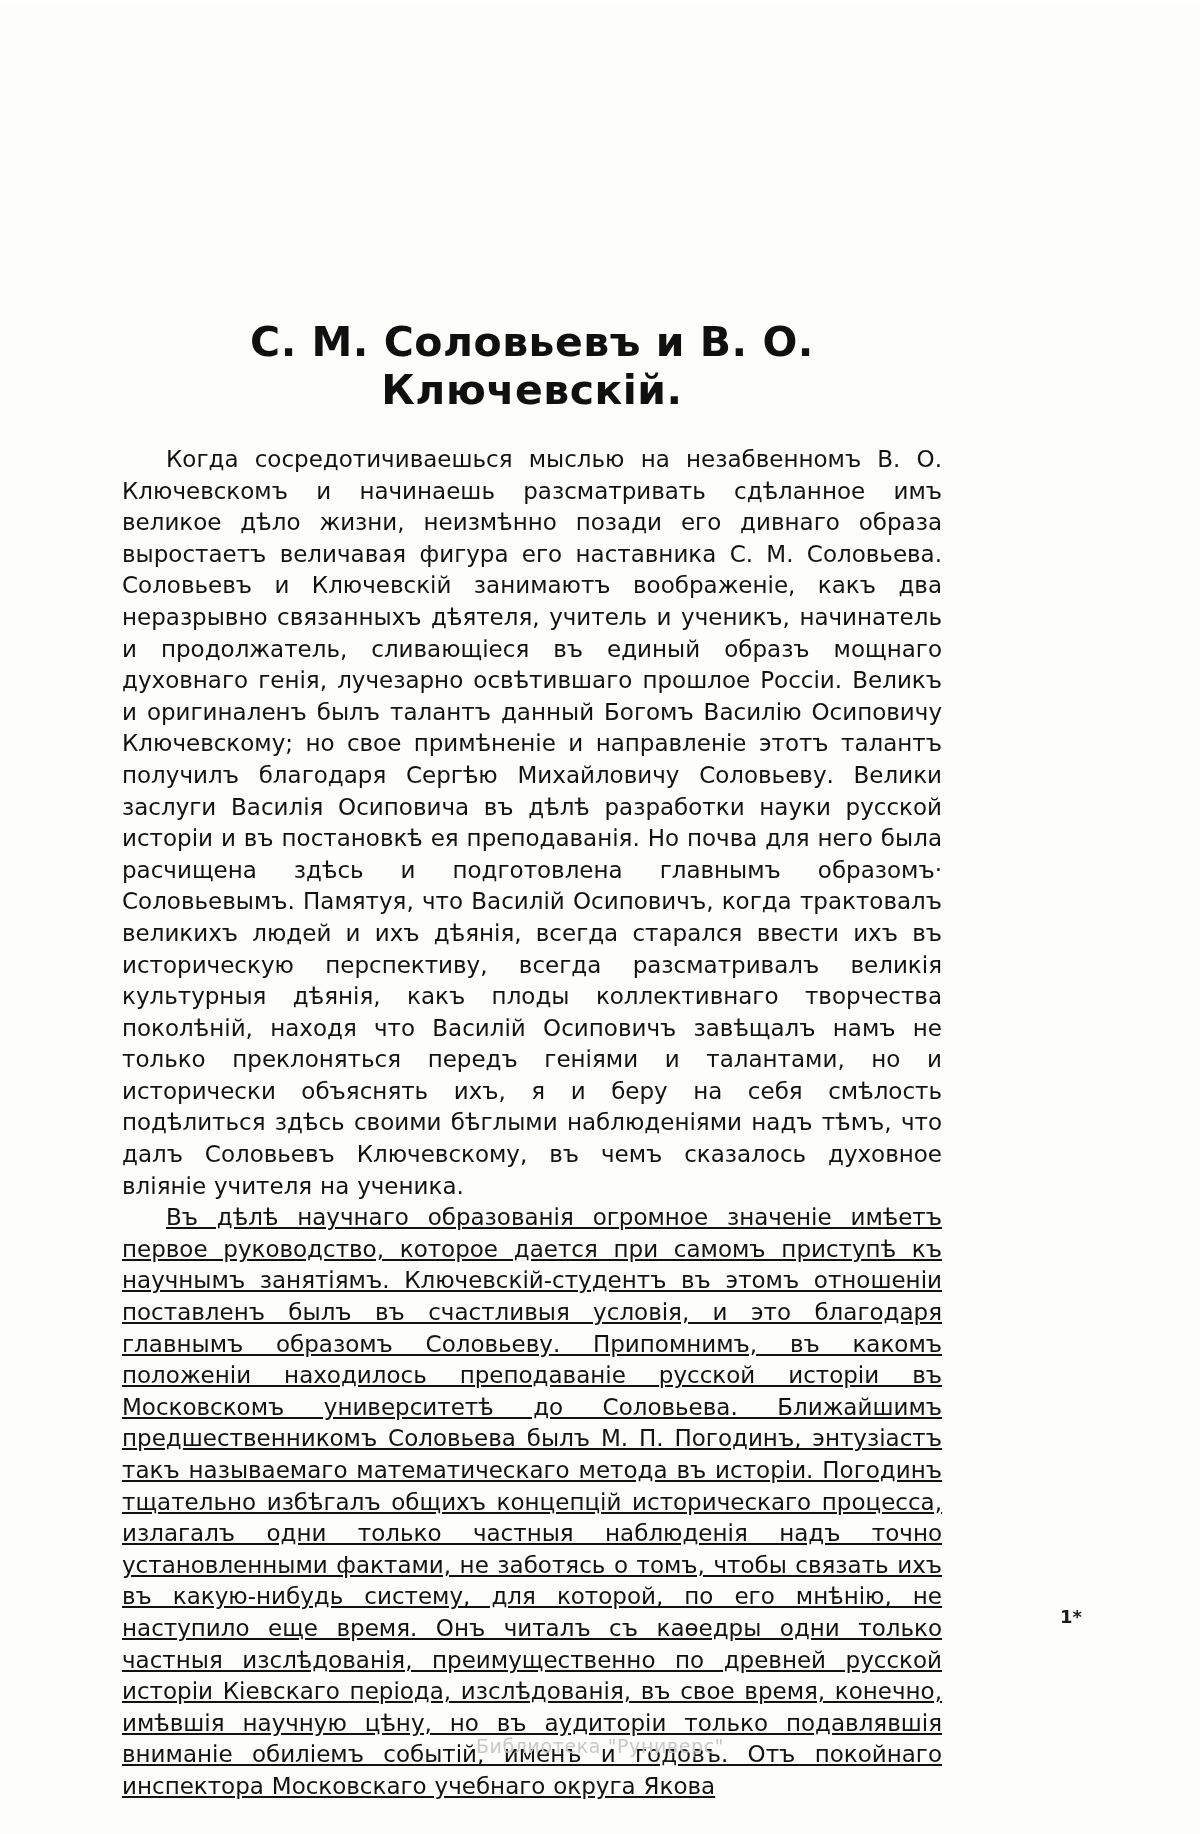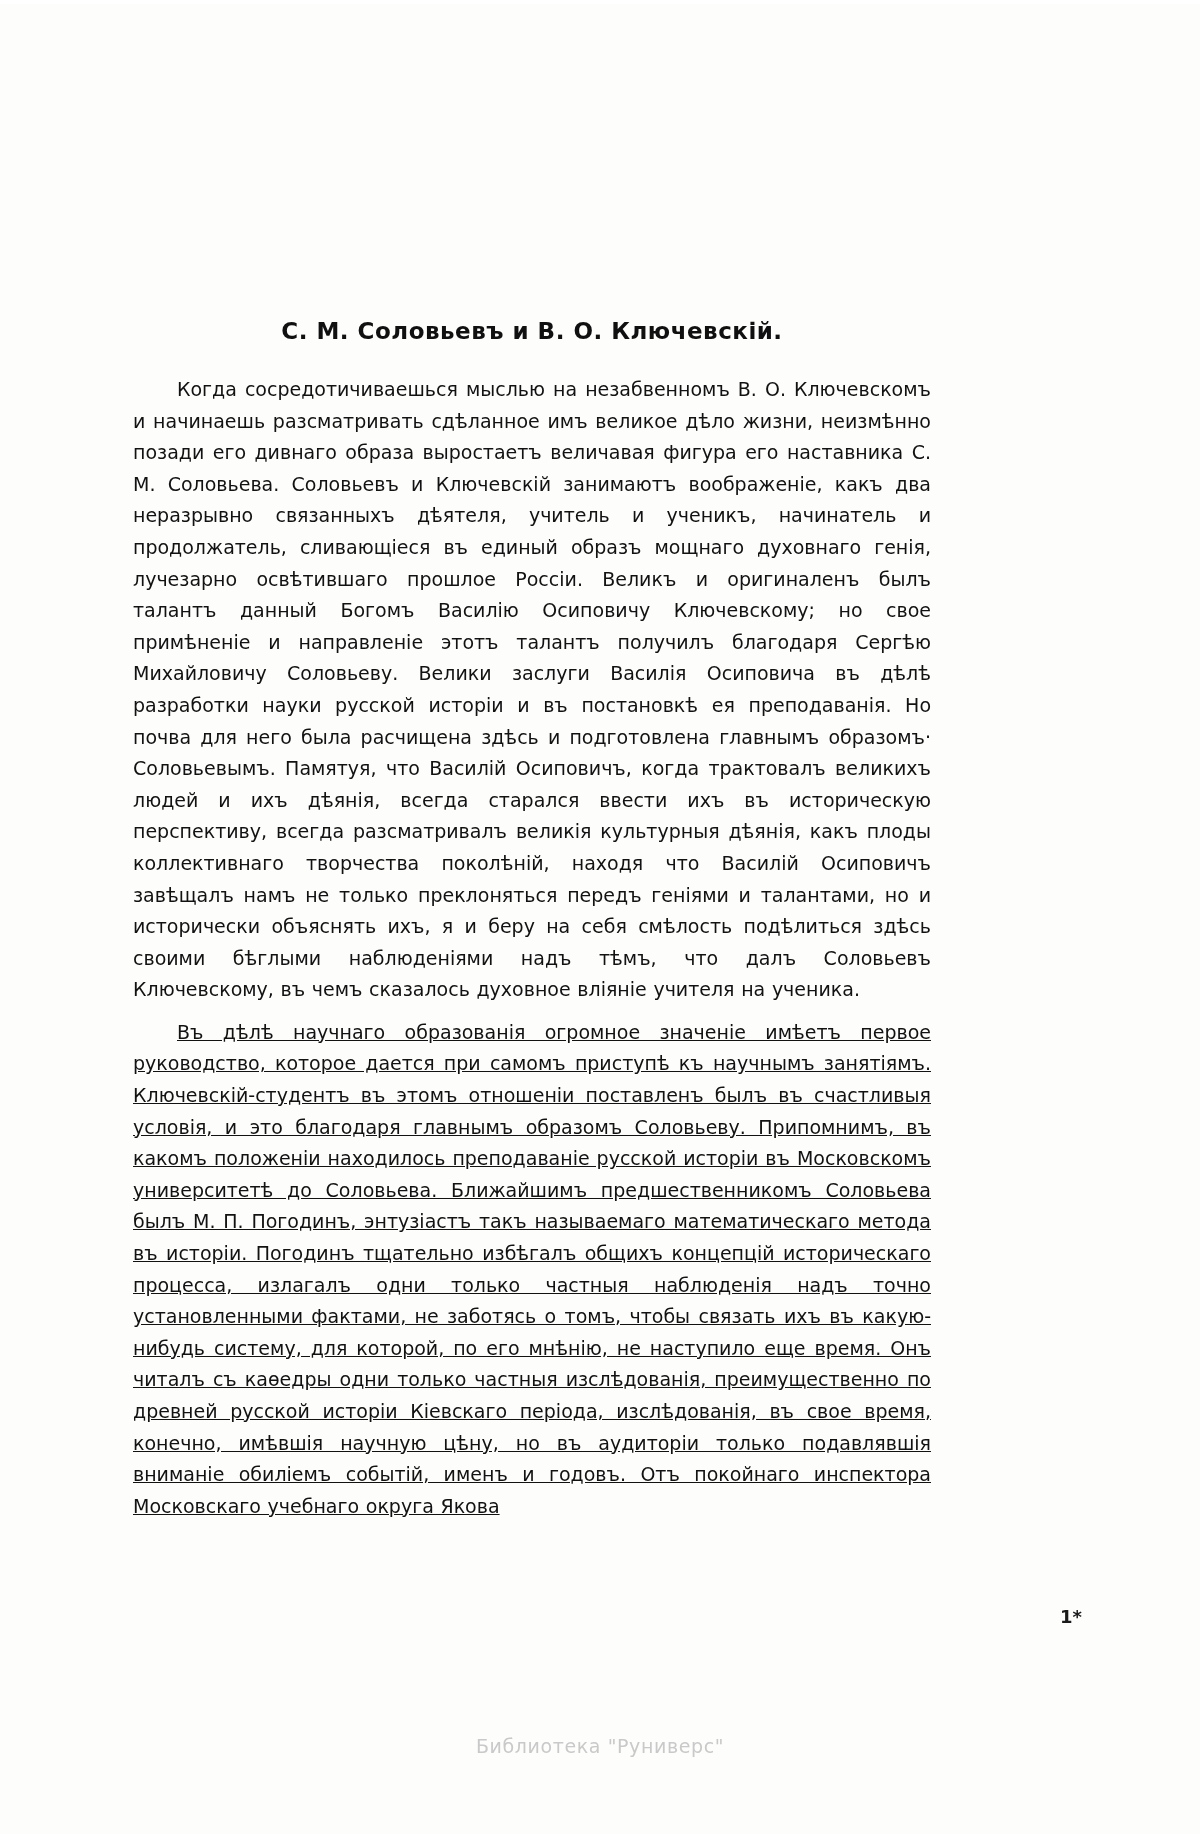--- a/index.html
+++ b/index.html
@@ -26,32 +26,32 @@
   .text-column {
     position: absolute;
     left: 122px;
     top: 318px;
     width: 820px;
   }
   .doc-title {
     text-align: center;
     font-family: "DejaVu Sans", "Liberation Sans", sans-serif;
     font-weight: bold;
-    font-size: 23px;
+    font-size: 41px;
     letter-spacing: 0.5px;
     margin: 0 0 30px 0;
     color: #101010;
   }
   .para {
     font-family: "DejaVu Sans", "Liberation Sans", sans-serif;
-    font-size: 19px;
+    font-size: 23px;
     line-height: 31.6px;
     text-align: justify;
     text-indent: 44px;
-    margin: 11px;
+    margin: 0;
     color: #121212;
     word-spacing: 0.6px;
     hyphens: manual;
   }
   .para + .para {
     margin-top: 0;
     text-decoration: underline;
   }
   .page-marker {
     position: absolute;

